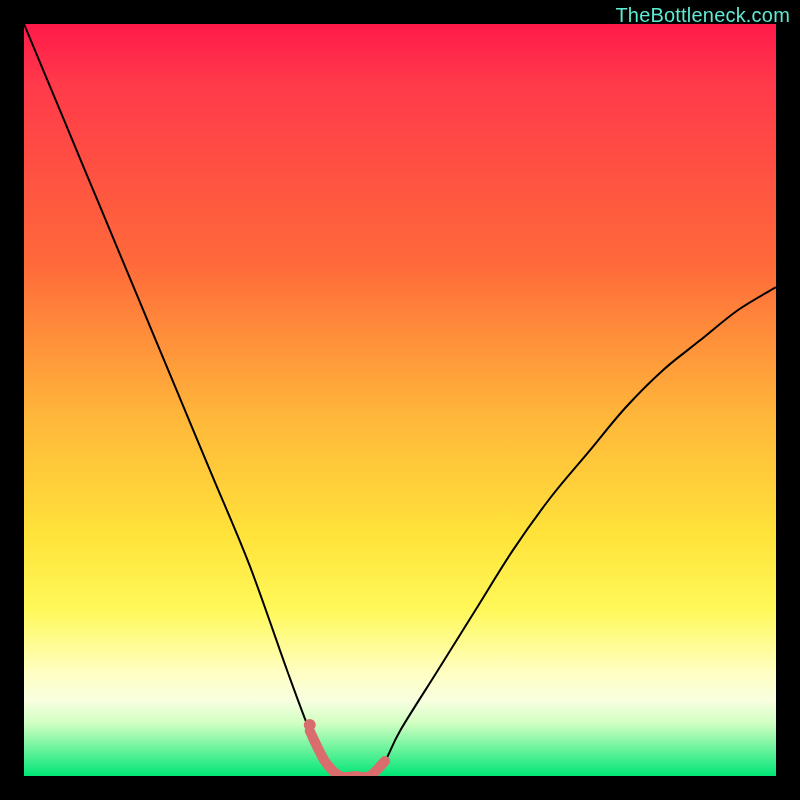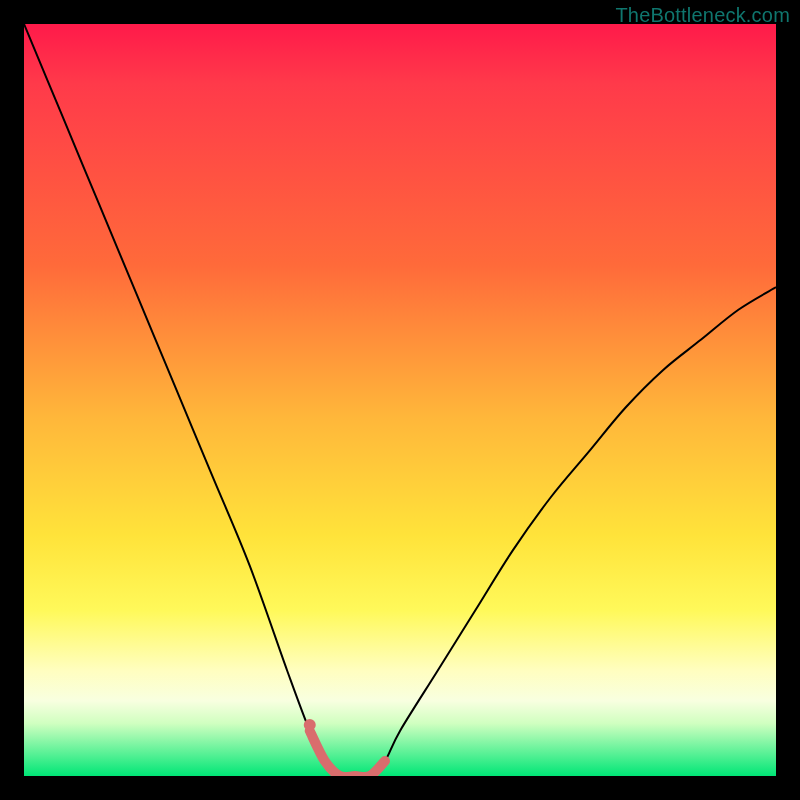--- a/index.html
+++ b/index.html
@@ -28,21 +28,21 @@
       #fffec0 86%,
       #f8ffe0 90%,
       #d0ffc0 93%,
       #00e676 100%
     );
   }
   .watermark {
     position: absolute;
     top: 4px;
     right: 10px;
-    color: #0f766e;
+    color: #5eead4;
     font-size: 20px;
     letter-spacing: 0.2px;
     font-weight: 500;
     user-select: none;
   }
   svg.plot {
     position: absolute;
     left: 0;
     top: 0;
     width: 752px;

